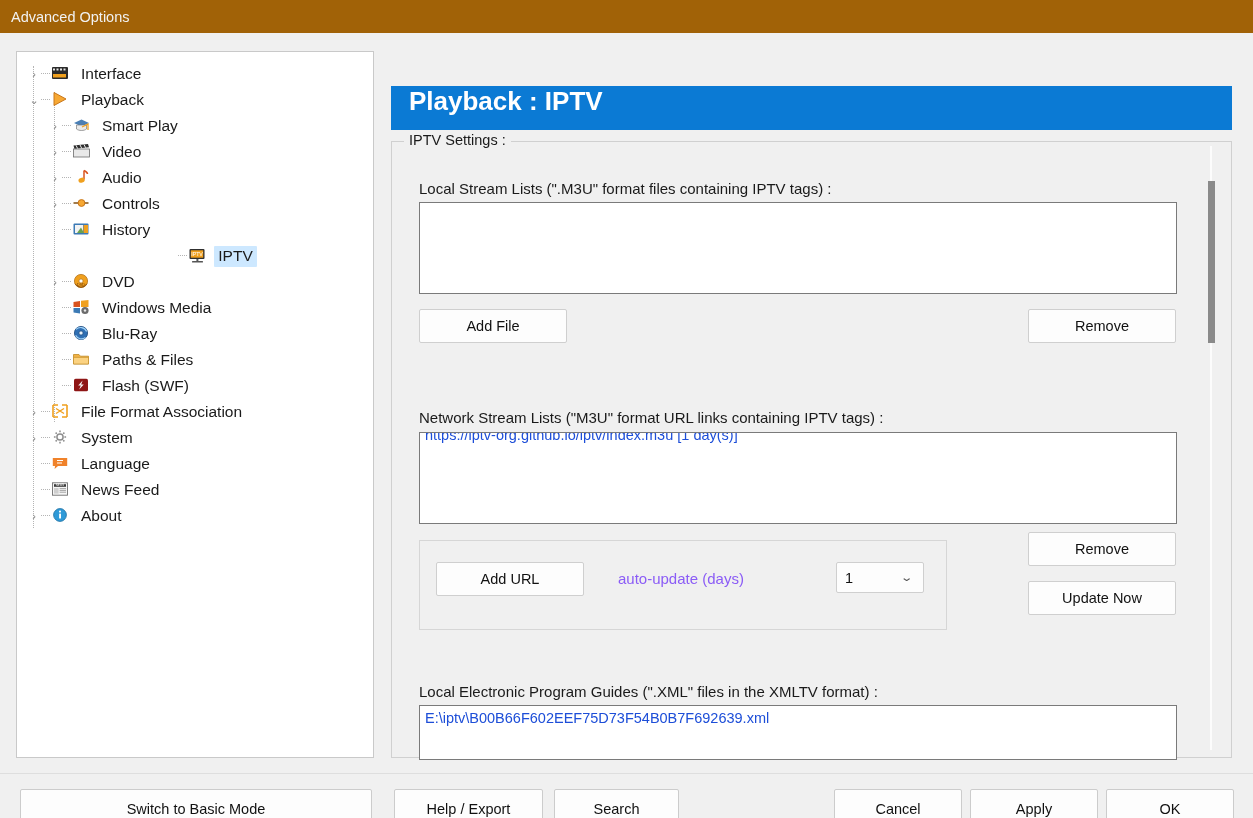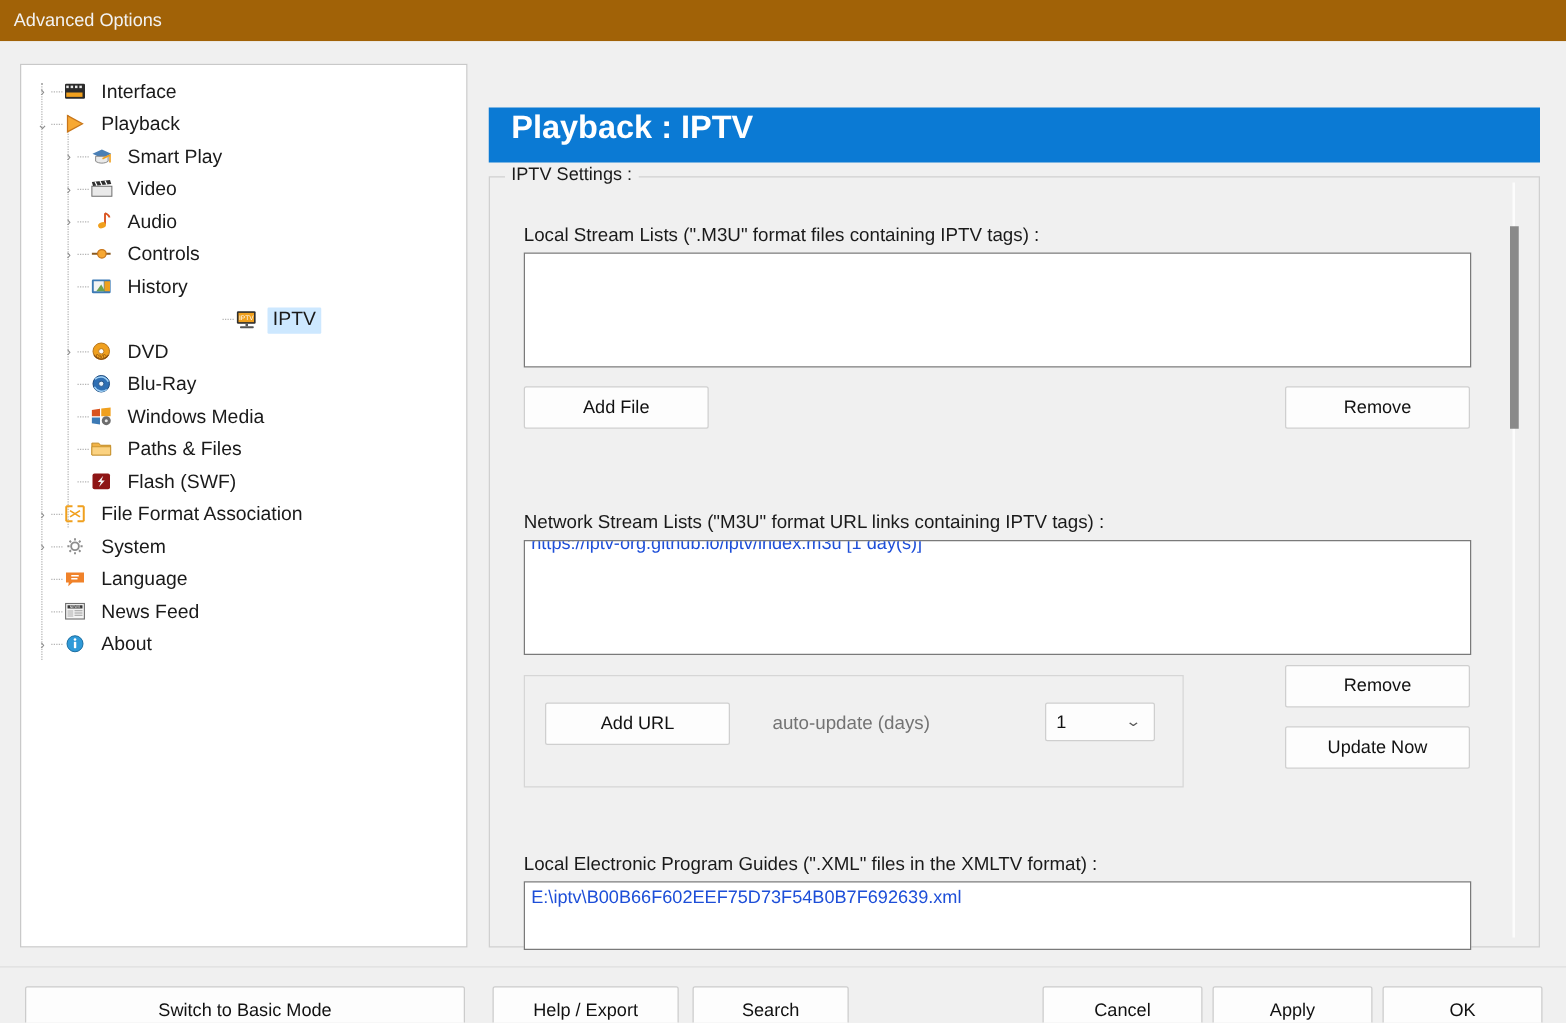--- a/index.html
+++ b/index.html
@@ -160,21 +160,21 @@
 
   .subpanel {
     position: absolute;
     border: 1px solid #d6d6d6;
     box-sizing: border-box;
     background: transparent;
   }
   .inline-label {
     position: absolute;
     font-size: 15px;
-    color: #737373;
+    color: #8b5cf6;
   }
   .combo {
     position: absolute;
     background: #fdfdfd;
     border: 1px solid #cfcfcf;
     border-radius: 2px;
     box-sizing: border-box;
     display: flex;
     align-items: center;
     padding: 0 6px 0 8px;
@@ -345,41 +345,41 @@
               <text x="9" y="13.2" font-size="4" font-family="Liberation Sans, sans-serif" fill="#6b3a08" text-anchor="middle">DVD</text>
             </svg>
           </span>
           <span class="label">DVD</span>
         </div>
         <div class="tree-row" style="padding-left: 31px;">
           <span class="chev none"></span>
           <span class="dots"></span>
           <span class="ico">
             <svg width="19" height="17" viewBox="0 0 19 17">
-              <circle cx="9" cy="8" r="6.6" fill="#2f6fb3" stroke="#1d4a7d" stroke-width=".8"></circle>
-              <circle cx="9" cy="8" r="2.1" fill="#e8f2fb" stroke="#1d4a7d" stroke-width=".7"></circle>
-              <path d="M4 4.4 A6.6 6.6 0 0 1 14.6 6.4" stroke="#9fd0f5" stroke-width="1.2" fill="none"></path>
-              <path d="M3.6 10.4 A6.6 6.6 0 0 0 13.4 12.6" stroke="#9fd0f5" stroke-width="1.2" fill="none"></path>
-            </svg>
-          </span>
-          <span class="label">Blu-Ray</span>
-        </div>
-        <div class="tree-row" style="padding-left: 31px;">
-          <span class="chev none"></span>
-          <span class="dots"></span>
-          <span class="ico">
-            <svg width="19" height="17" viewBox="0 0 19 17">
               <path d="M1.5 3 L8 2 L8 8 L1.5 8 Z" fill="#d9531e"></path>
               <path d="M9 1.8 L16.5 1 L16.5 8 L9 8 Z" fill="#f0a01e"></path>
               <path d="M1.5 9 L8 9 L8 14.5 L1.5 13.6 Z" fill="#3c7ab5"></path>
               <circle cx="13" cy="11.5" r="3.6" fill="#6c6c6c"></circle>
               <circle cx="13" cy="11.5" r="1.2" fill="#e8e8e8"></circle>
             </svg>
           </span>
           <span class="label">Windows Media</span>
+        </div>
+        <div class="tree-row" style="padding-left: 31px;">
+          <span class="chev none"></span>
+          <span class="dots"></span>
+          <span class="ico">
+            <svg width="19" height="17" viewBox="0 0 19 17">
+              <circle cx="9" cy="8" r="6.6" fill="#2f6fb3" stroke="#1d4a7d" stroke-width=".8"></circle>
+              <circle cx="9" cy="8" r="2.1" fill="#e8f2fb" stroke="#1d4a7d" stroke-width=".7"></circle>
+              <path d="M4 4.4 A6.6 6.6 0 0 1 14.6 6.4" stroke="#9fd0f5" stroke-width="1.2" fill="none"></path>
+              <path d="M3.6 10.4 A6.6 6.6 0 0 0 13.4 12.6" stroke="#9fd0f5" stroke-width="1.2" fill="none"></path>
+            </svg>
+          </span>
+          <span class="label">Blu-Ray</span>
         </div>
         <div class="tree-row" style="padding-left: 31px;">
           <span class="chev none"></span>
           <span class="dots"></span>
           <span class="ico">
             <svg width="19" height="17" viewBox="0 0 19 17">
               <path d="M1.5 3.5 L7 3.5 L8.4 5.2 L16.5 5.2 L16.5 13 L1.5 13 Z" fill="#f2b347" stroke="#c08a23" stroke-width=".8"></path>
               <path d="M1.5 6.4 L16.5 6.4 L16.5 13 L1.5 13 Z" fill="#fbd281" stroke="#c08a23" stroke-width=".6"></path>
             </svg>
           </span>

